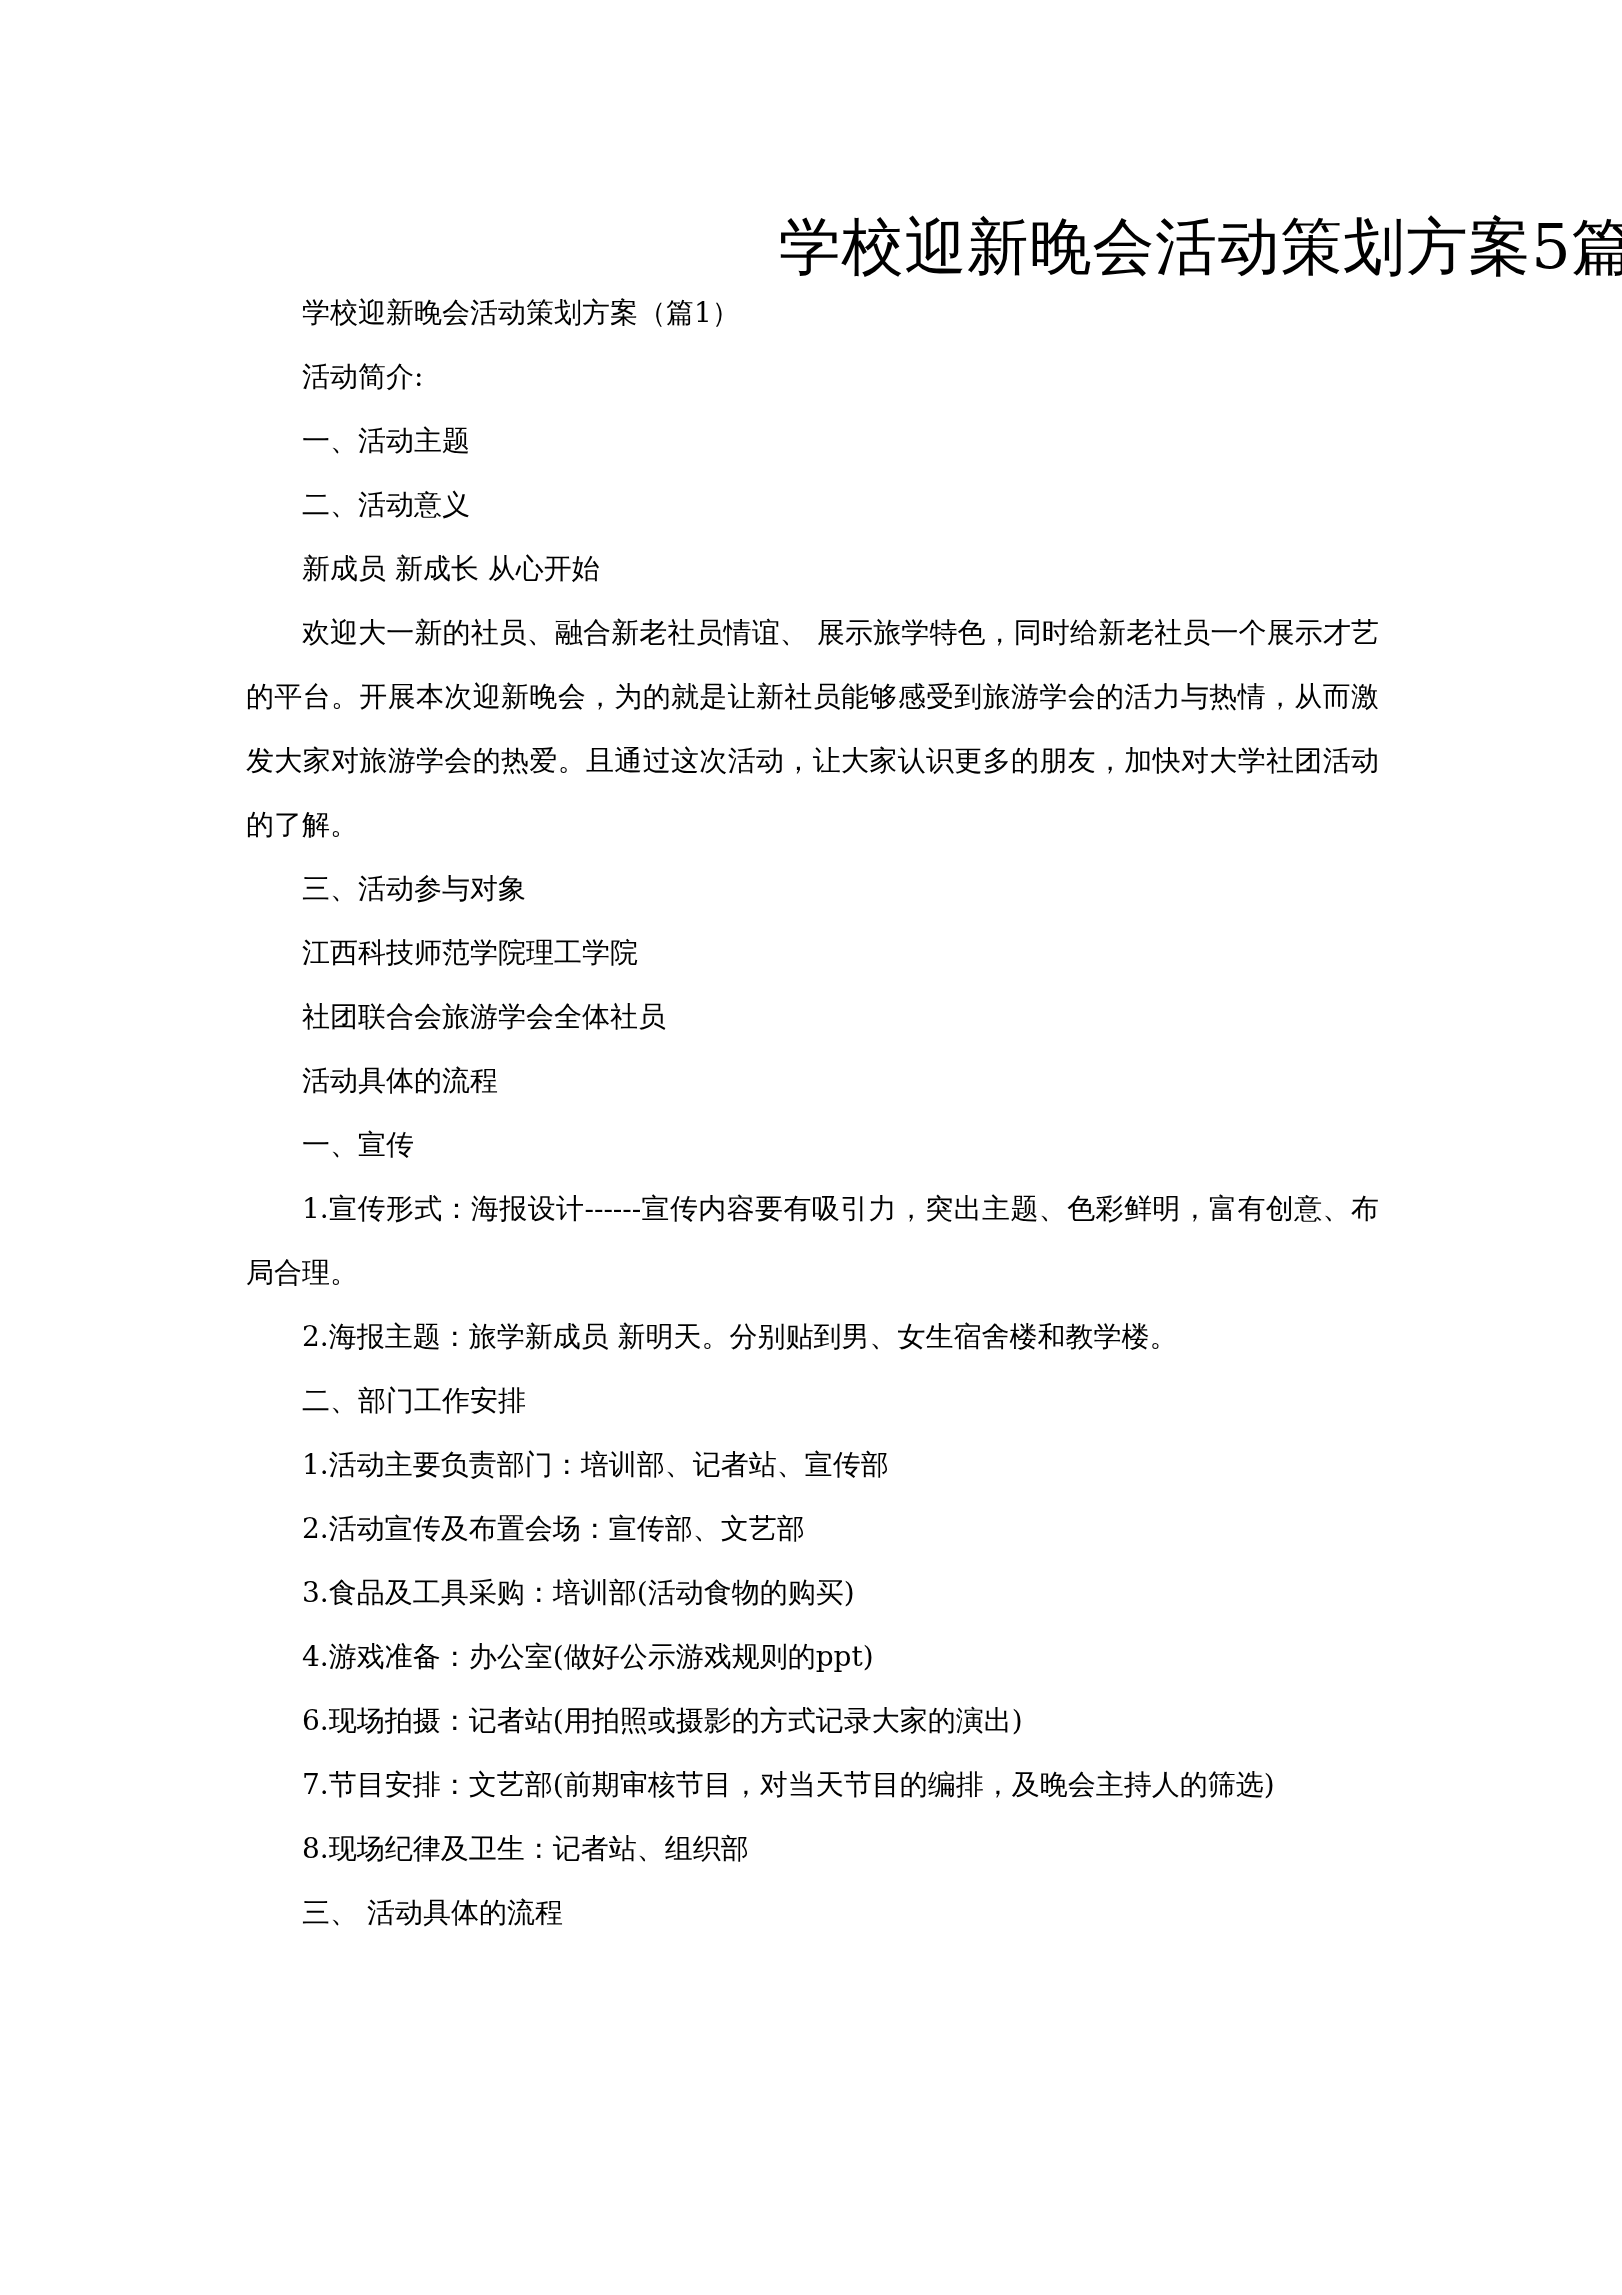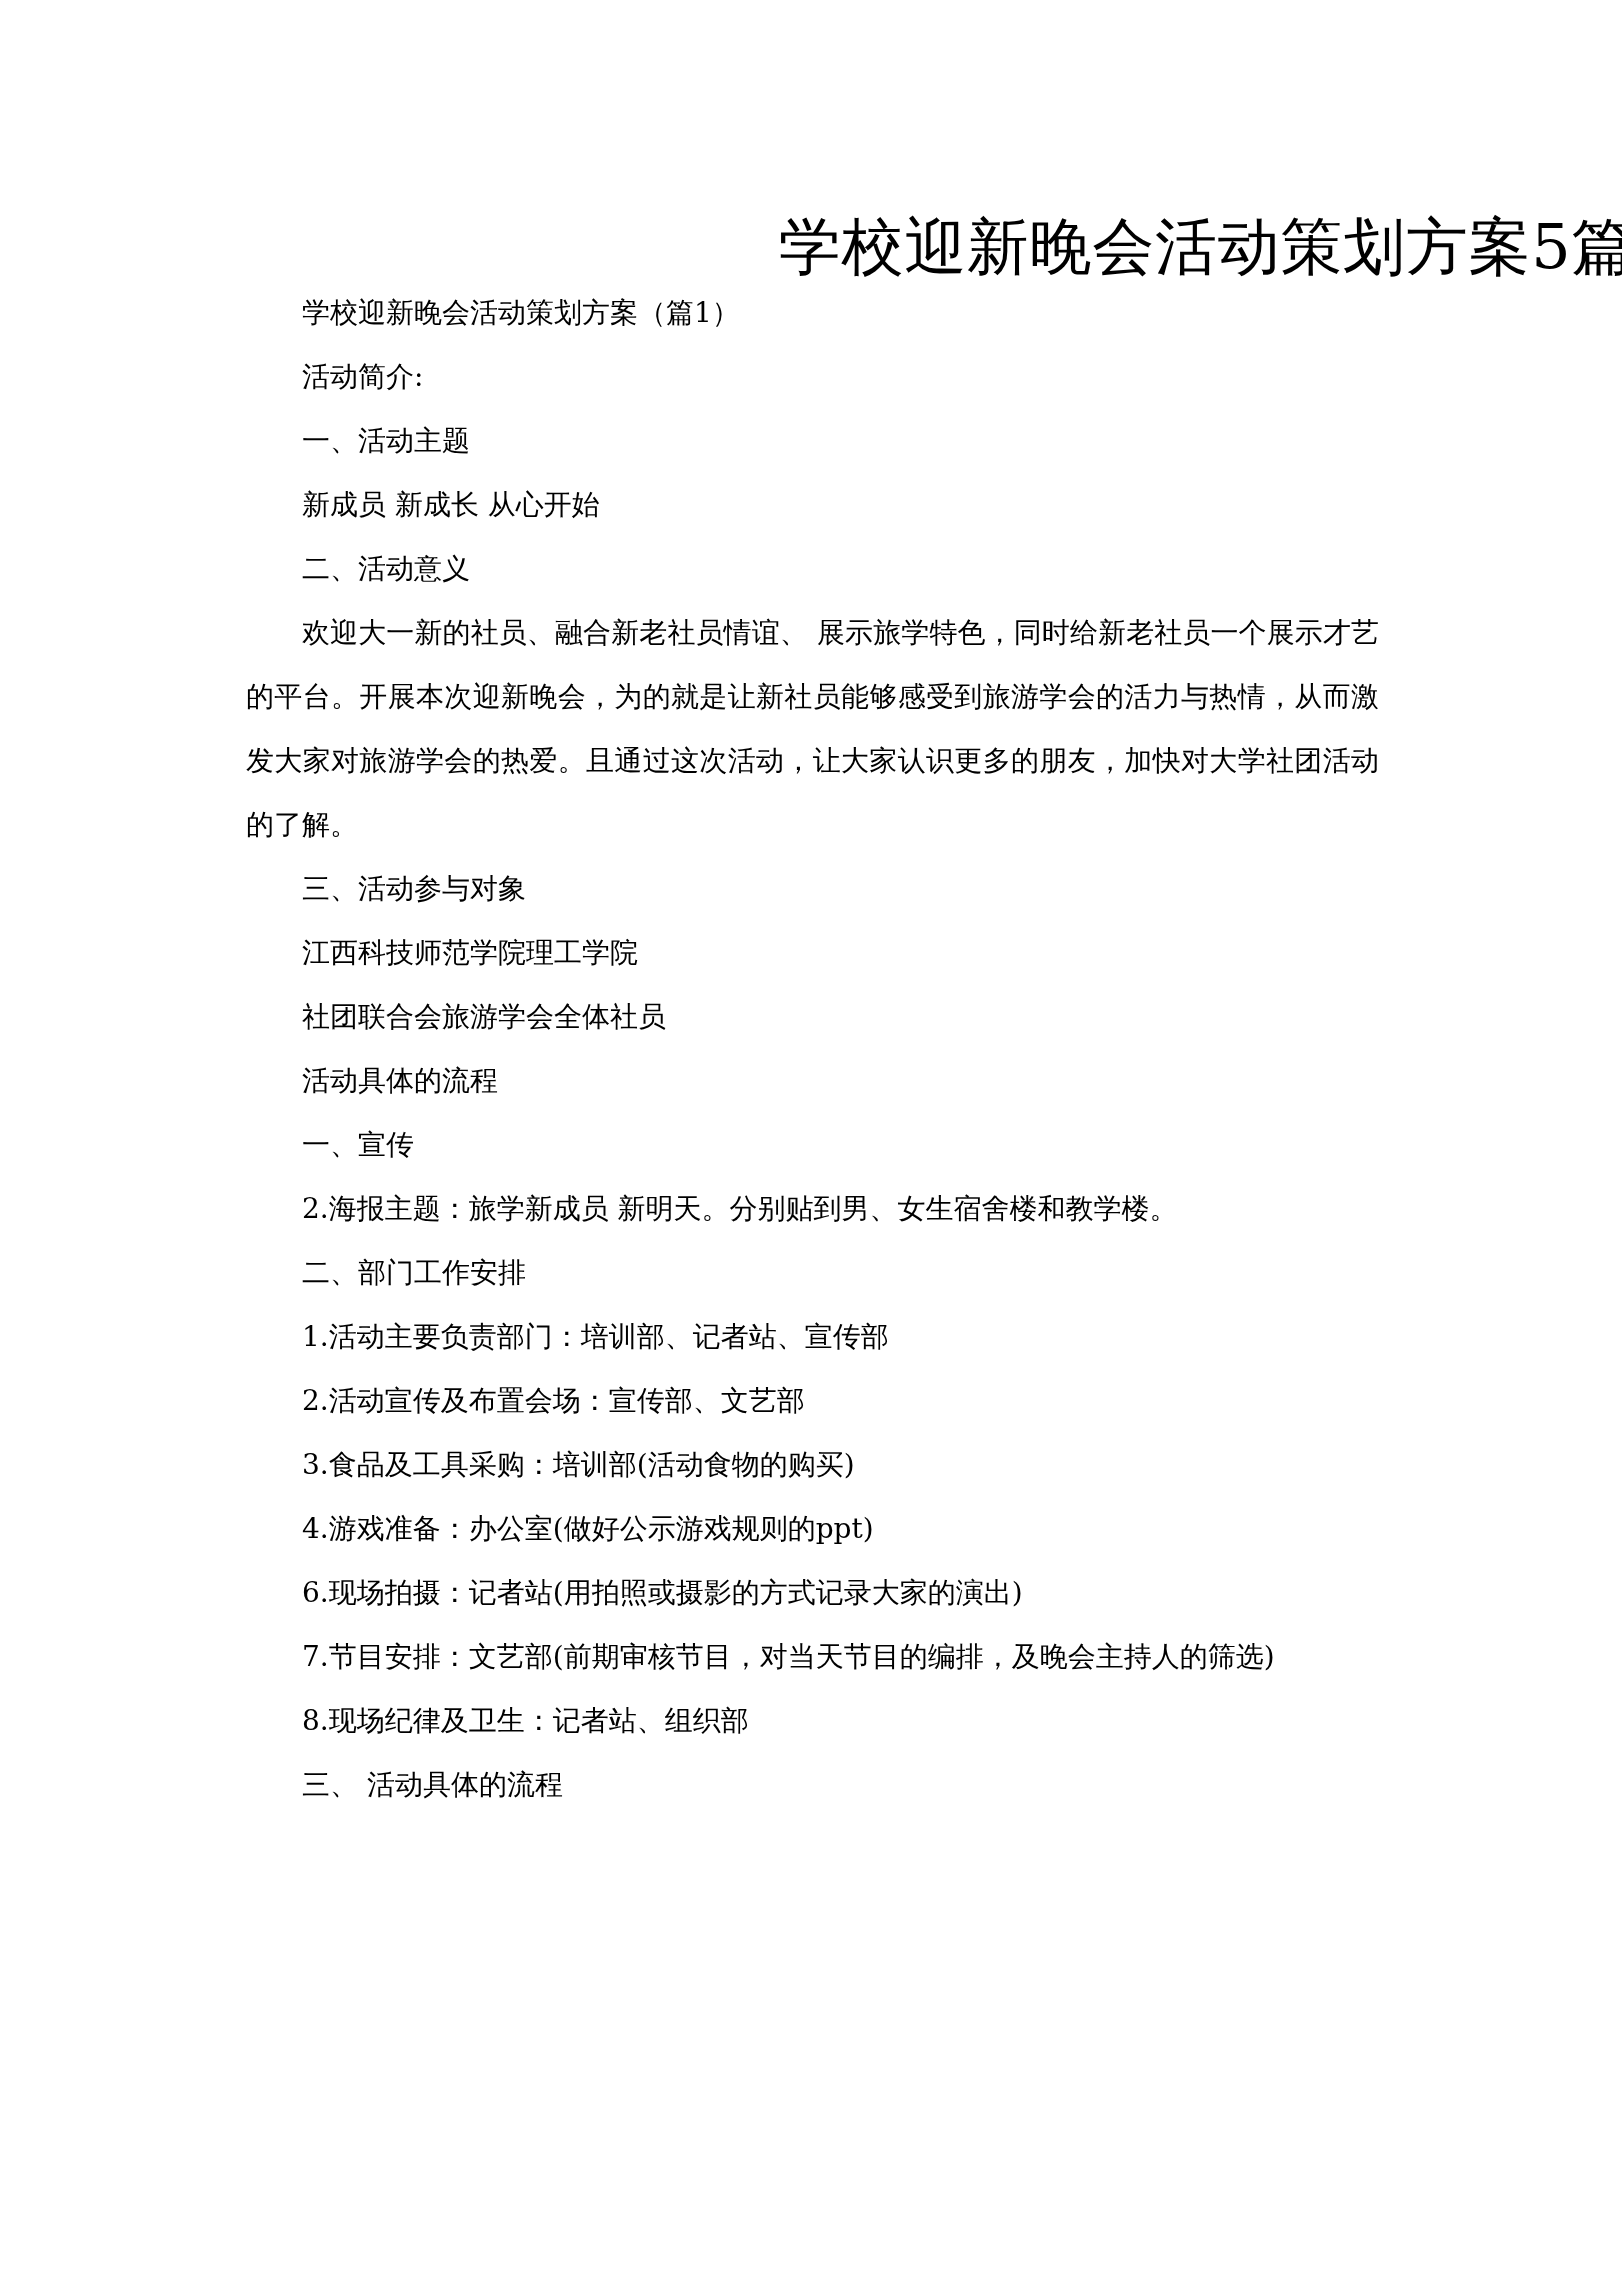--- a/index.html
+++ b/index.html
@@ -55,28 +55,29 @@
 </head>
 <body>
 
 <div class="page">
   <h1 class="title">学校迎新晚会活动策划方案5篇</h1>
 
   <div class="body">
     <p class="para">学校迎新晚会活动策划方案（篇1）</p>
     <p class="para">活动简介:</p>
     <p class="para">一、活动主题</p>
+    <p class="para">二、活动意义</p>
     <p class="para">新成员 新成长 从心开始</p>
-    <p class="para">二、活动意义</p>
     <p class="para">欢迎大一新的社员、融合新老社员情谊、 展示旅学特色，同时给新老社员一个展示才艺的平台。开展本次迎新晚会，为的就是让新社员能够感受到旅游学会的活力与热情，从而激发大家对旅游学会的热爱。且通过这次活动，让大家认识更多的朋友，加快对大学社团活动的了解。</p>
     <p class="para">三、活动参与对象</p>
     <p class="para">江西科技师范学院理工学院</p>
     <p class="para">社团联合会旅游学会全体社员</p>
     <p class="para">活动具体的流程</p>
     <p class="para">一、宣传</p>
+    <p class="para">1.宣传形式：海报设计------宣传内容要有吸引力，突出主题、色彩鲜明，富有创意、布局合理。</p>
     <p class="para">2.海报主题：旅学新成员 新明天。分别贴到男、女生宿舍楼和教学楼。</p>
     <p class="para">二、部门工作安排</p>
     <p class="para">1.活动主要负责部门：培训部、记者站、宣传部</p>
     <p class="para">2.活动宣传及布置会场：宣传部、文艺部</p>
     <p class="para">3.食品及工具采购：培训部(活动食物的购买)</p>
     <p class="para">4.游戏准备：办公室(做好公示游戏规则的ppt)</p>
     <p class="para">6.现场拍摄：记者站(用拍照或摄影的方式记录大家的演出)</p>
     <p class="para">7.节目安排：文艺部(前期审核节目，对当天节目的编排，及晚会主持人的筛选)</p>
     <p class="para">8.现场纪律及卫生：记者站、组织部</p>
     <p class="para">三、 活动具体的流程</p>

